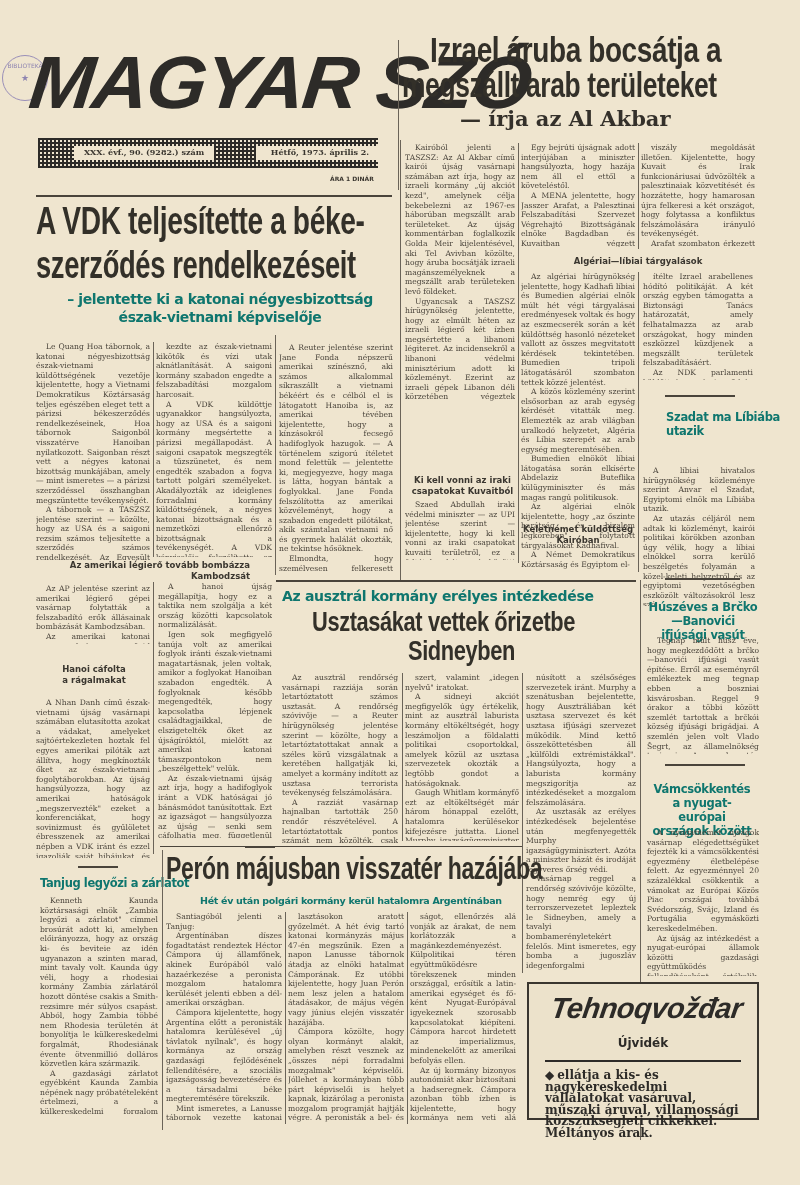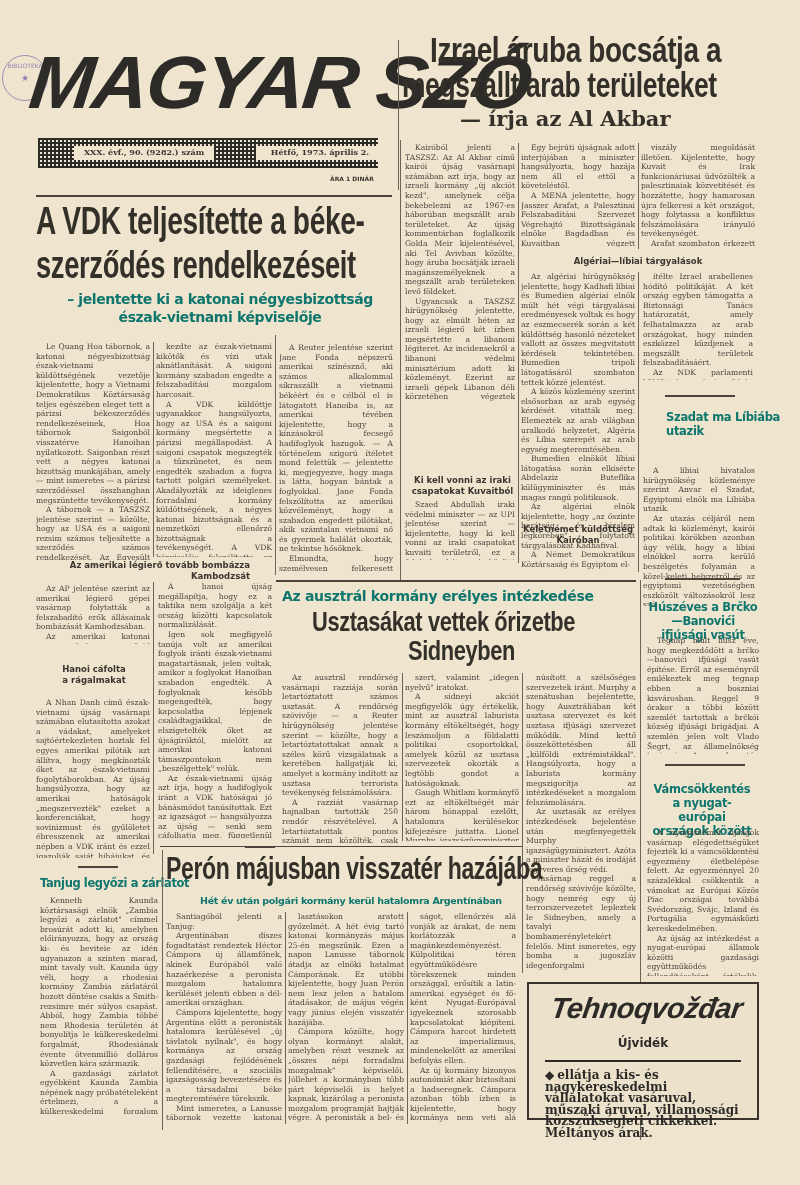--- a/index.html
+++ b/index.html
@@ -176,21 +176,21 @@
 <div class="abs cond" style="left:200px;top:895px;font-size:9.5px;letter-spacing:-0.3px;">Hét év után polgári kormány kerül hatalomra Argentínában</div>
 
 <div class="col body-text" style="left:166px;top:912px;width:116px;height:212px;">
   <p>Santiagóból jelenti a Tanjug:</p>
   <p>Argentínában díszes fogadtatást rendeztek Héctor Cámpora új államfőnek, akinek Európából való hazaérkezése a peronista mozgalom hatalomra kerülését jelenti ebben a dél-amerikai országban.</p>
   <p>Cámpora kijelentette, hogy Argentína előtt a peronisták hatalomra kerülésével „új távlatok nyílnak", és hogy kormánya az ország gazdasági fejlődésének fellendítésére, a szociális igazságosság bevezetésére és a társadalmi béke megteremtésére törekszik.</p>
   <p>Mint ismeretes, a Lanusse tábornok vezette katonai kormány és a legfelsőbb bíróság bejelentette, hogy elismeri Héctor Cámporának a nemrég lezajlott elnökvá-</p>
 </div>
 <div class="vrule" style="left:285px;top:912px;height:212px;"></div>
 <div class="col body-text" style="left:288px;top:912px;width:116px;height:212px;">
-  <p>lasztásokon aratott győzelmét. A hét évig tartó katonai kormányzás május 25-én megszűnik. Ezen a napon Lanusse tábornok átadja az elnöki hatalmat Cámporának. Ez utóbbi kijelentette, hogy Juan Perón nem lesz jelen a hatalom átadásakor, de május végén vagy június elején visszatér hazájába.</p>
+  <p>lasztásokon aratott győzelmét. A hét évig tartó katonai kormányzás május 47-én megszűnik. Ezen a napon Lanusse tábornok átadja az elnöki hatalmat Cámporának. Ez utóbbi kijelentette, hogy Juan Perón nem lesz jelen a hatalom átadásakor, de május végén vagy június elején visszatér hazájába.</p>
   <p>Cámpora közölte, hogy olyan kormányt alakít, amelyben részt vesznek az „összes népi forradalmi mozgalmak" képviselői. Jóllehet a kormányban több párt képviselői is helyet kapnak, kizárólag a peronista mozgalom programját hajtják végre. A peronisták a bel- és külpolitikában egyaránt reformokat jelentettek be.</p>
 
 </div>
 <div class="vrule" style="left:407px;top:912px;height:212px;"></div>
 <div class="col body-text" style="left:410px;top:912px;width:106px;height:212px;">
   <p>ságot, ellenőrzés alá vonják az árakat, de nem korlátozzák a magánkezdeményezést. Külpolitikai téren együttműködésre törekszenek minden országgal, erősítik a latin-amerikai egységet és fő-ként Nyugat-Európával igyekeznek szorosabb kapcsolatokat kiépíteni. Cámpora harcot hirdetett az imperializmus, mindenekelőtt az amerikai befolyás ellen.</p>
   <p>Az új kormány bizonyos autonómiát akar biztosítani a hadseregnek. Cámpora azonban több ízben is kijelentette, hogy kormánya nem veti alá magát a hadsereg akaratának.</p>
 
 </div>
 

